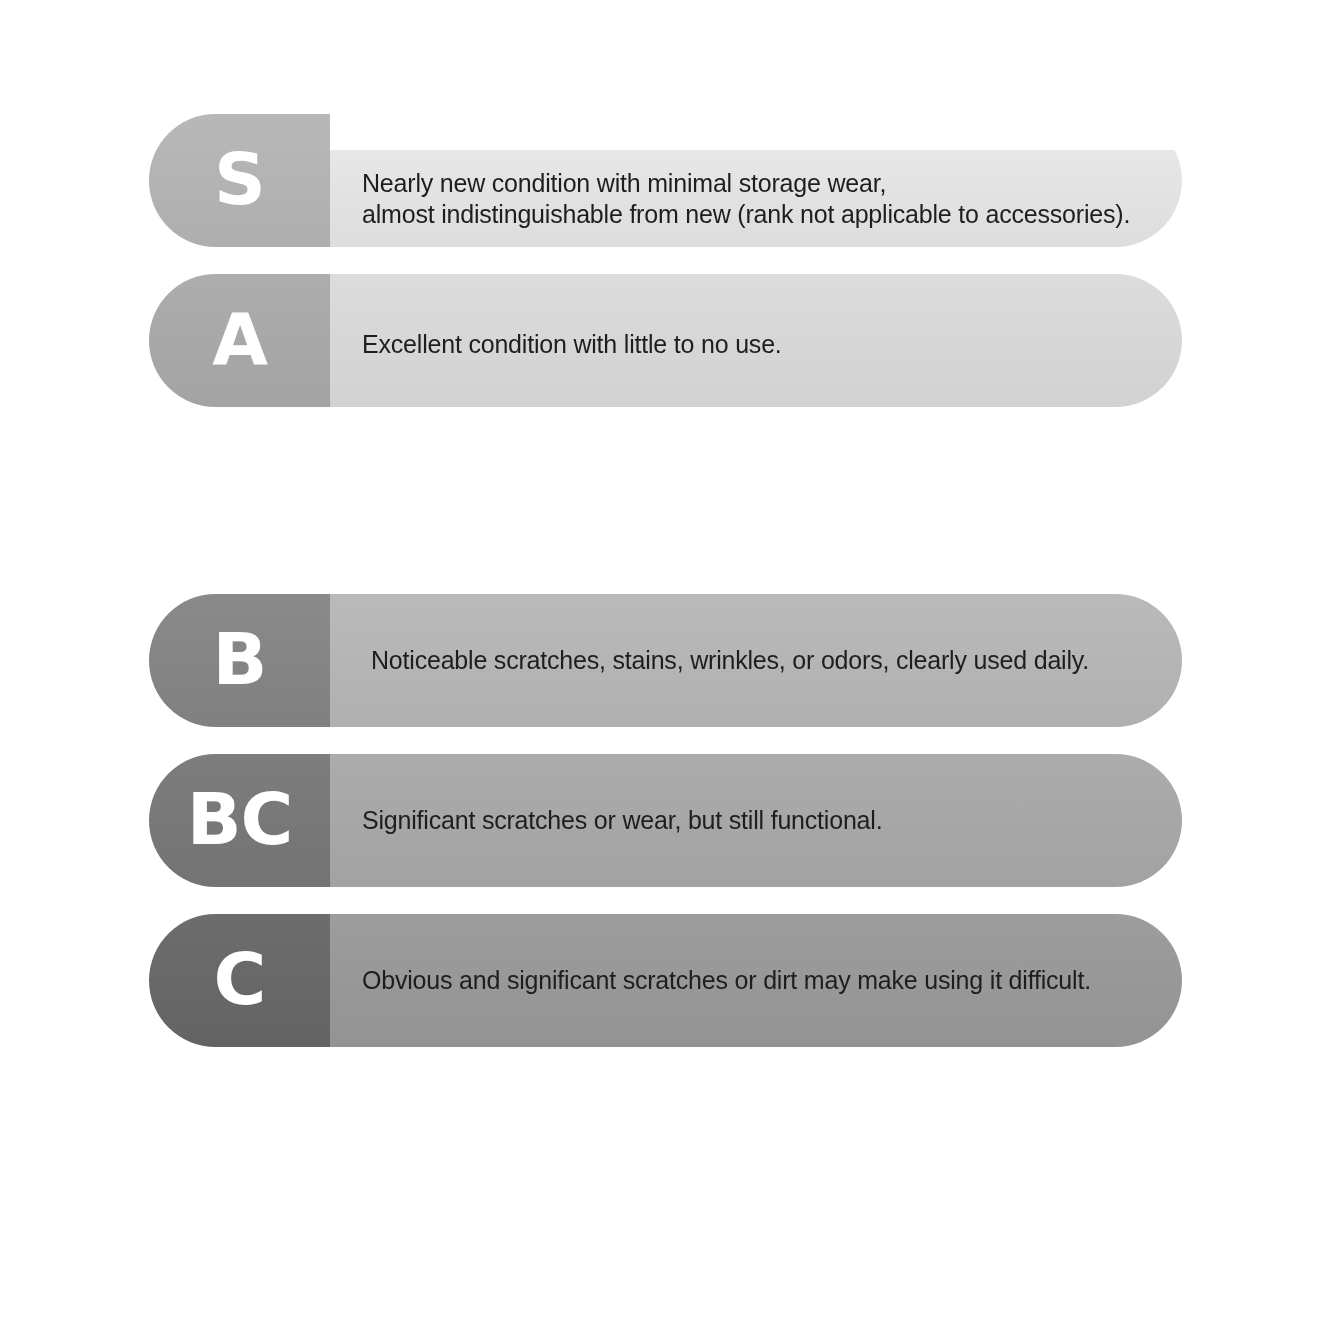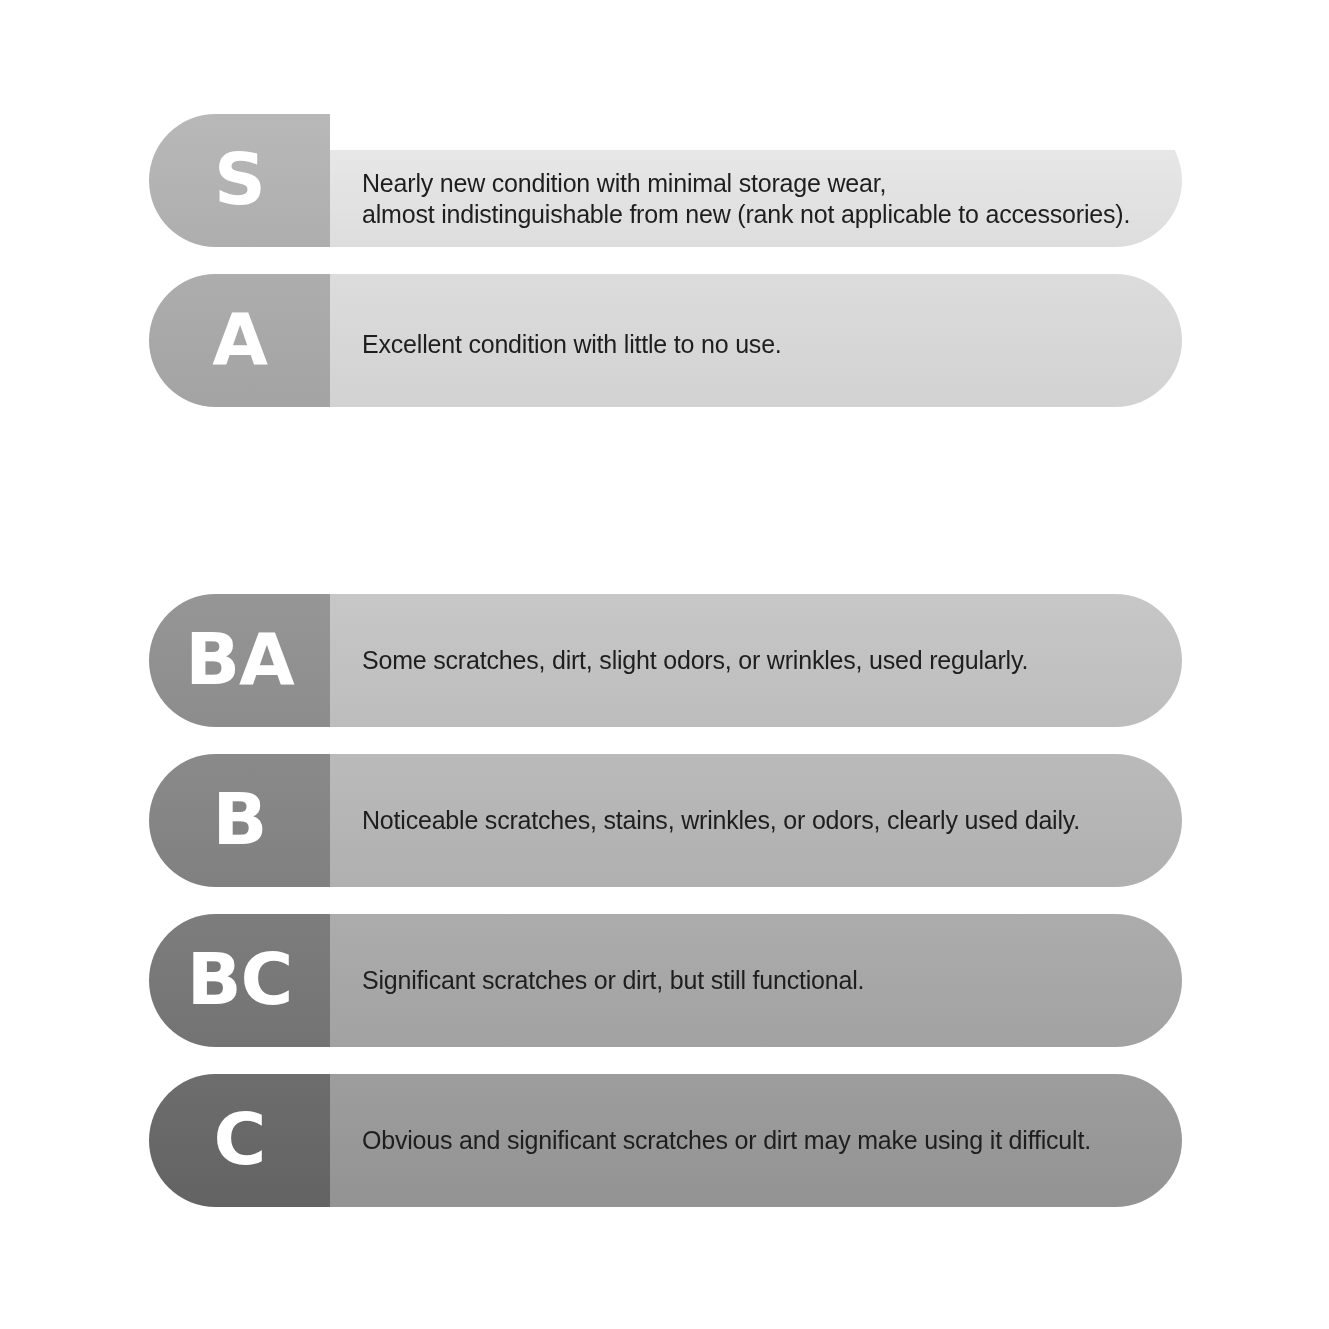--- a/index.html
+++ b/index.html
@@ -82,44 +82,36 @@
       <span class="rank-letter">A</span>
     </div>
     <div class="rank-body" style="background: linear-gradient(rgb(220, 220, 220), rgb(210, 210, 210));">
       <span class="rank-description" style="color: rgb(30, 30, 30); margin-top: 8px;">Excellent condition with little to no use.</span>
     </div>
   </div>
 
   <div class="rank-row">
   </div>
 
-  <div class="rank-row">
-    <div class="rank-badge" style="background: linear-gradient(rgb(150, 150, 150), rgb(140, 140, 140));">
-      <span class="rank-letter">BA</span>
-    </div>
-    <div class="rank-body" style="background: linear-gradient(rgb(199, 199, 199), rgb(189, 189, 189));">
-      <span class="rank-description" style="color: rgb(30, 30, 30);">Some scratches, dirt, slight odors, or wrinkles, used regularly.</span>
-    </div>
-  </div>
 
   <div class="rank-row">
     <div class="rank-badge" style="background: linear-gradient(rgb(138, 138, 138), rgb(128, 128, 128));">
       <span class="rank-letter">B</span>
     </div>
     <div class="rank-body" style="background: linear-gradient(rgb(186, 186, 186), rgb(176, 176, 176));">
-      <span class="rank-description" style="color: rgb(30, 30, 30);">Noticeable scratches, stains, wrinkles, or odors, clearly used daily.</span>
+      <span class="rank-description" style="color: rgb(30, 30, 30); margin-left: 9px;">Noticeable scratches, stains, wrinkles, or odors, clearly used daily.</span>
     </div>
   </div>
 
   <div class="rank-row">
     <div class="rank-badge" style="background: linear-gradient(rgb(125, 125, 125), rgb(115, 115, 115));">
       <span class="rank-letter">BC</span>
     </div>
     <div class="rank-body" style="background: linear-gradient(rgb(172, 172, 172), rgb(162, 162, 162));">
-      <span class="rank-description" style="color: rgb(30, 30, 30);">Significant scratches or dirt, but still functional.</span>
+      <span class="rank-description" style="color: rgb(30, 30, 30);">Significant scratches or wear, but still functional.</span>
     </div>
   </div>
 
   <div class="rank-row">
     <div class="rank-badge" style="background: linear-gradient(rgb(109, 109, 109), rgb(99, 99, 99));">
       <span class="rank-letter">C</span>
     </div>
     <div class="rank-body" style="background: linear-gradient(rgb(157, 157, 157), rgb(147, 147, 147));">
       <span class="rank-description" style="color: rgb(30, 30, 30);">Obvious and significant scratches or dirt may make using it difficult.</span>
     </div>

